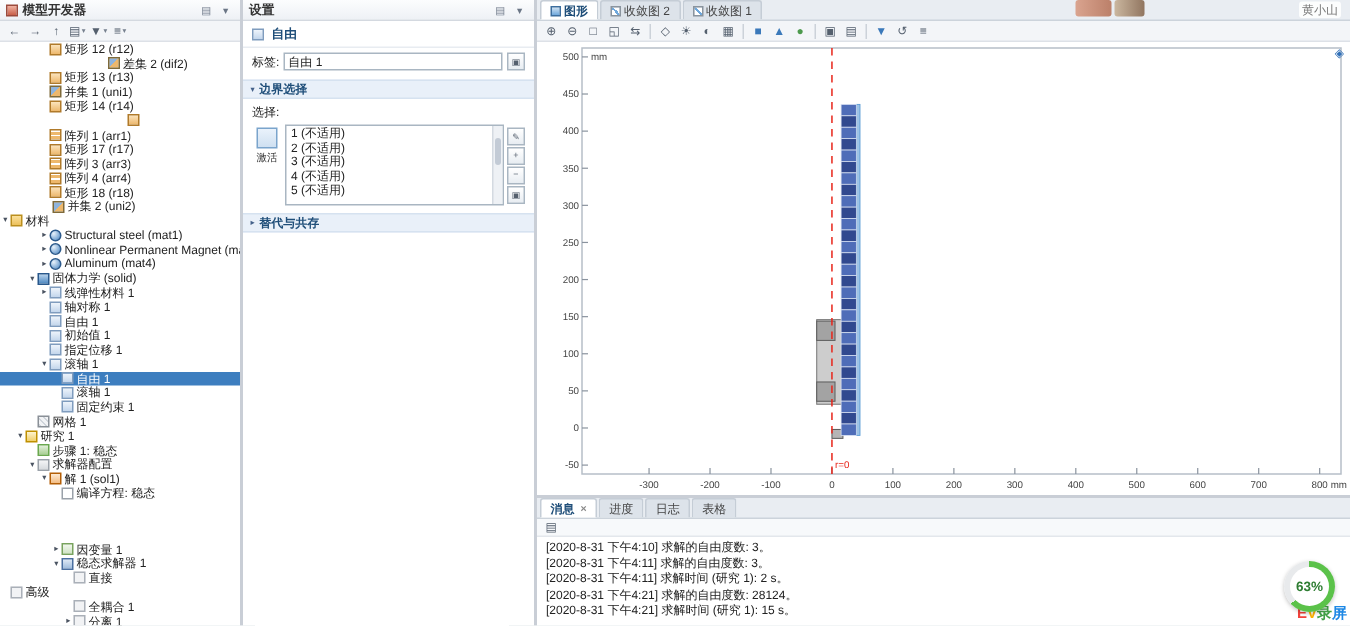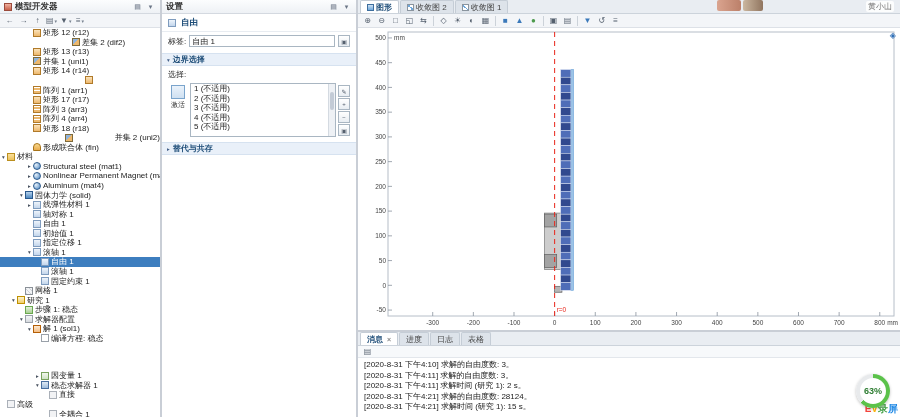--- a/index.html
+++ b/index.html
@@ -161,29 +161,24 @@
         <div class="trow" style="padding-left: 26px;">
           <span class="arr"></span>
           <span class="ic ic-array"></span>
           <span class="lbl">阵列 4 (arr4)</span>
         </div>
         <div class="trow" style="padding-left: 26px;">
           <span class="arr"></span>
           <span class="ic ic-rect"></span>
           <span class="lbl">矩形 18 (r18)</span>
         </div>
-        <div class="trow" style="padding-left: 18px; justify-content: space-between;">
+        <div class="trow" style="padding-left: 28px;">
           <span class="arr"></span>
           <span class="ic ic-bool"></span>
           <span class="lbl">并集 2 (uni2)</span>
-        </div>
-        <div class="trow" style="padding-left: 26px;">
-          <span class="arr"></span>
-          <span class="ic ic-fin"></span>
-          <span class="lbl">形成联合体 (fin)</span>
         </div>
         <div class="trow" style="">
           <span class="arr">▾</span>
           <span class="ic ic-folder"></span>
           <span class="lbl">材料</span>
         </div>
         <div class="trow" style="padding-left: 26px;">
           <span class="arr">▸</span>
           <span class="ic ic-mat"></span>
           <span class="lbl">Structural steel (mat1)</span>

